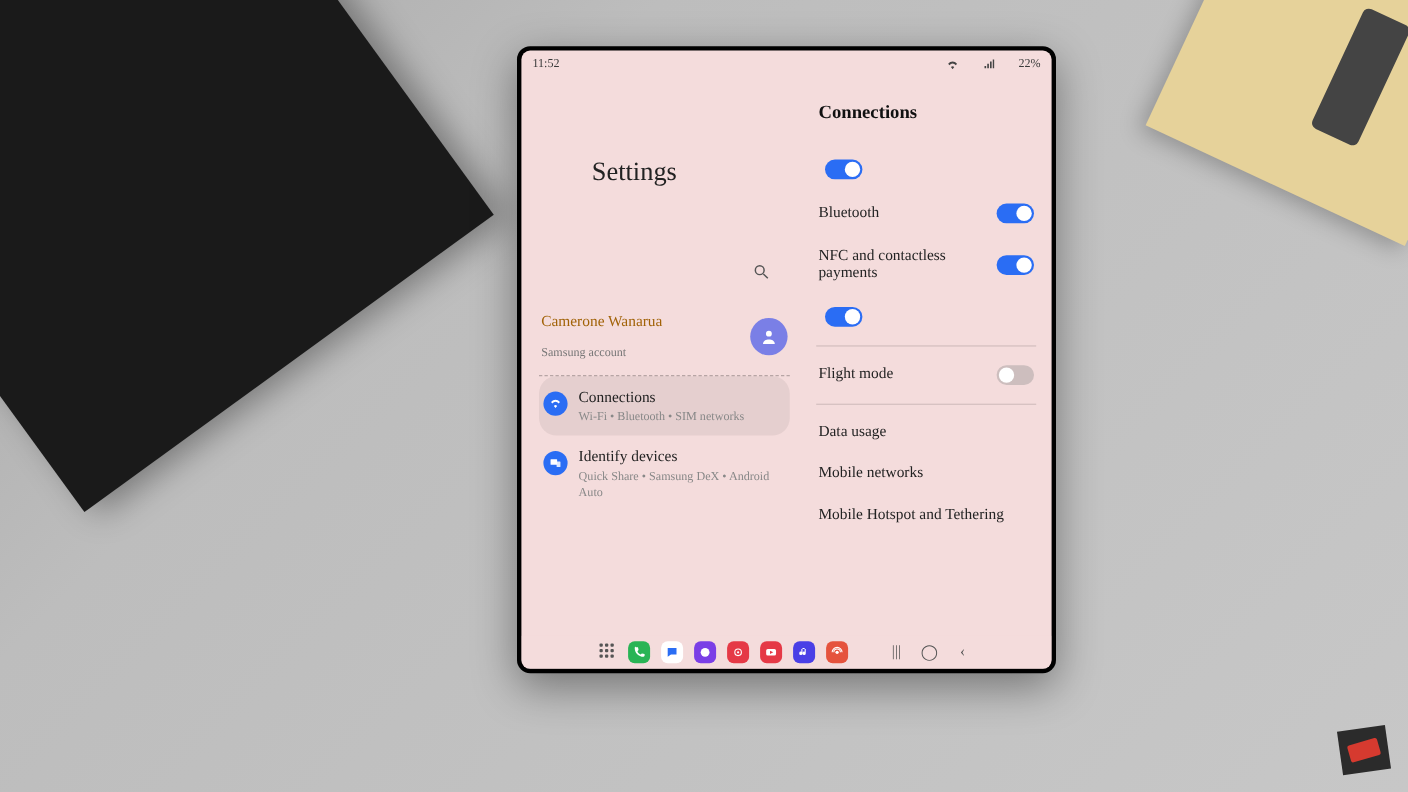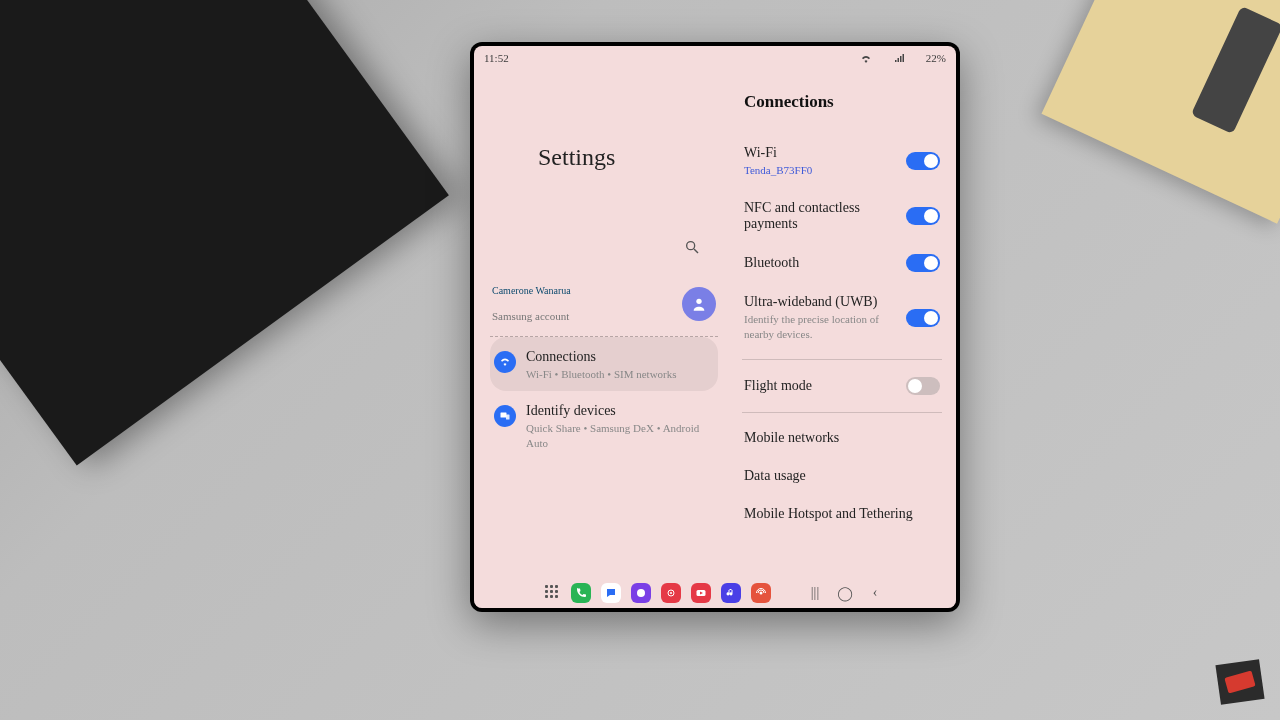--- a/index.html
+++ b/index.html
@@ -16,21 +16,21 @@
   
   .sb{display:flex;justify-content:space-between;padding:6px 10px 2px;font-size:11px;color:#3a3a3a;}
   .sb-r{display:flex;gap:22px;align-items:center;}
   
   .body{display:flex;height:calc(100% - 46px);}
   .left{width:228px;padding:0 6px 0 16px;display:flex;flex-direction:column;}
   .left-title{font-size:24px;font-weight:500;color:#222;margin:78px 0 0 48px;}
   .search-row{margin-top:68px;display:flex;justify-content:flex-end;padding-right:18px;color:#555;}
   .account{display:flex;align-items:center;gap:10px;margin-top:24px;padding:6px 2px 14px;border-bottom:1px dashed rgba(0,0,0,.25);}
   .account-main{flex:1;}
-  .acct-name{font-size:10px;color:#0c4a6e;}
+  .acct-name{font-size:14px;color:#a16207;}
   .acct-sub{font-size:11px;color:#777;margin-top:14px;}
   .avatar{width:34px;height:34px;border-radius:50%;background:#7a7fe6;display:flex;align-items:center;justify-content:center;color:#fff;}
   .sugg{display:flex;gap:10px;padding:18px 4px 14px;border-bottom:1px dashed rgba(0,0,0,.25);}
   .bulb{width:18px;text-align:center;color:#555;margin-top:2px;}
   .sugg-t{font-size:13px;color:#222;}
   .sugg-s{font-size:11px;color:#888;margin-top:4px;}
   .nav-item{display:flex;gap:10px;padding:12px 8px 10px 4px;border-radius:16px;}
   .nav-item.sel{background:rgba(0,0,0,.06);}
   .nav-ic{width:22px;height:22px;border-radius:50%;display:flex;align-items:center;justify-content:center;color:#fff;font-size:12px;flex-shrink:0;margin-top:2px;}
   .ic-blue{background:#2a6df4;}
@@ -142,78 +142,70 @@
               <div class="nav-t">Identify devices</div>
               <div class="nav-s">Quick Share • Samsung DeX • Android Auto</div>
             </div>
           </div>
         </div>
 
         <div class="right">
           <div class="r-title">Connections</div>
 
           <div class="row">
-            <div class="row-main">
-              <div class="row-t">Wi-Fi</div>
-              <div class="row-s link">Tenda_B73FF0</div>
-            </div>
+            <div class="toggle on">
+                <div class="knob"></div>
+              </div>
+          </div>
+
+          <div class="row">
+            <div class="row-main">
+                <div class="row-t">Bluetooth</div>
+              </div>
             <div class="toggle on">
                 <div class="knob"></div>
               </div>
           </div>
 
           <div class="row">
             <div class="row-main">
                 <div class="row-t">NFC and contactless payments</div>
               </div>
             <div class="toggle on">
                 <div class="knob"></div>
               </div>
           </div>
 
           <div class="row">
-            <div class="row-main">
-                <div class="row-t">Bluetooth</div>
-              </div>
-            <div class="toggle on">
-                <div class="knob"></div>
-              </div>
-          </div>
-
-          <div class="row">
-            <div class="row-main">
-              <div class="row-t">Ultra-wideband (UWB)</div>
-              <div class="row-s grey">Identify the precise location of nearby devices.</div>
-            </div>
             <div class="toggle on">
                 <div class="knob"></div>
               </div>
           </div>
 
           <div class="divider"></div>
 
           <div class="row">
             <div class="row-main">
                 <div class="row-t">Flight mode</div>
               </div>
             <div class="toggle off">
                 <div class="knob"></div>
               </div>
           </div>
 
           <div class="divider"></div>
 
           <div class="row">
             <div class="row-main">
+                <div class="row-t">Data usage</div>
+              </div>
+          </div>
+          <div class="row">
+            <div class="row-main">
                 <div class="row-t">Mobile networks</div>
-              </div>
-          </div>
-          <div class="row">
-            <div class="row-main">
-                <div class="row-t">Data usage</div>
               </div>
           </div>
           <div class="row">
             <div class="row-main">
                 <div class="row-t">Mobile Hotspot and Tethering</div>
               </div>
           </div>
         </div>
       </div>
 

